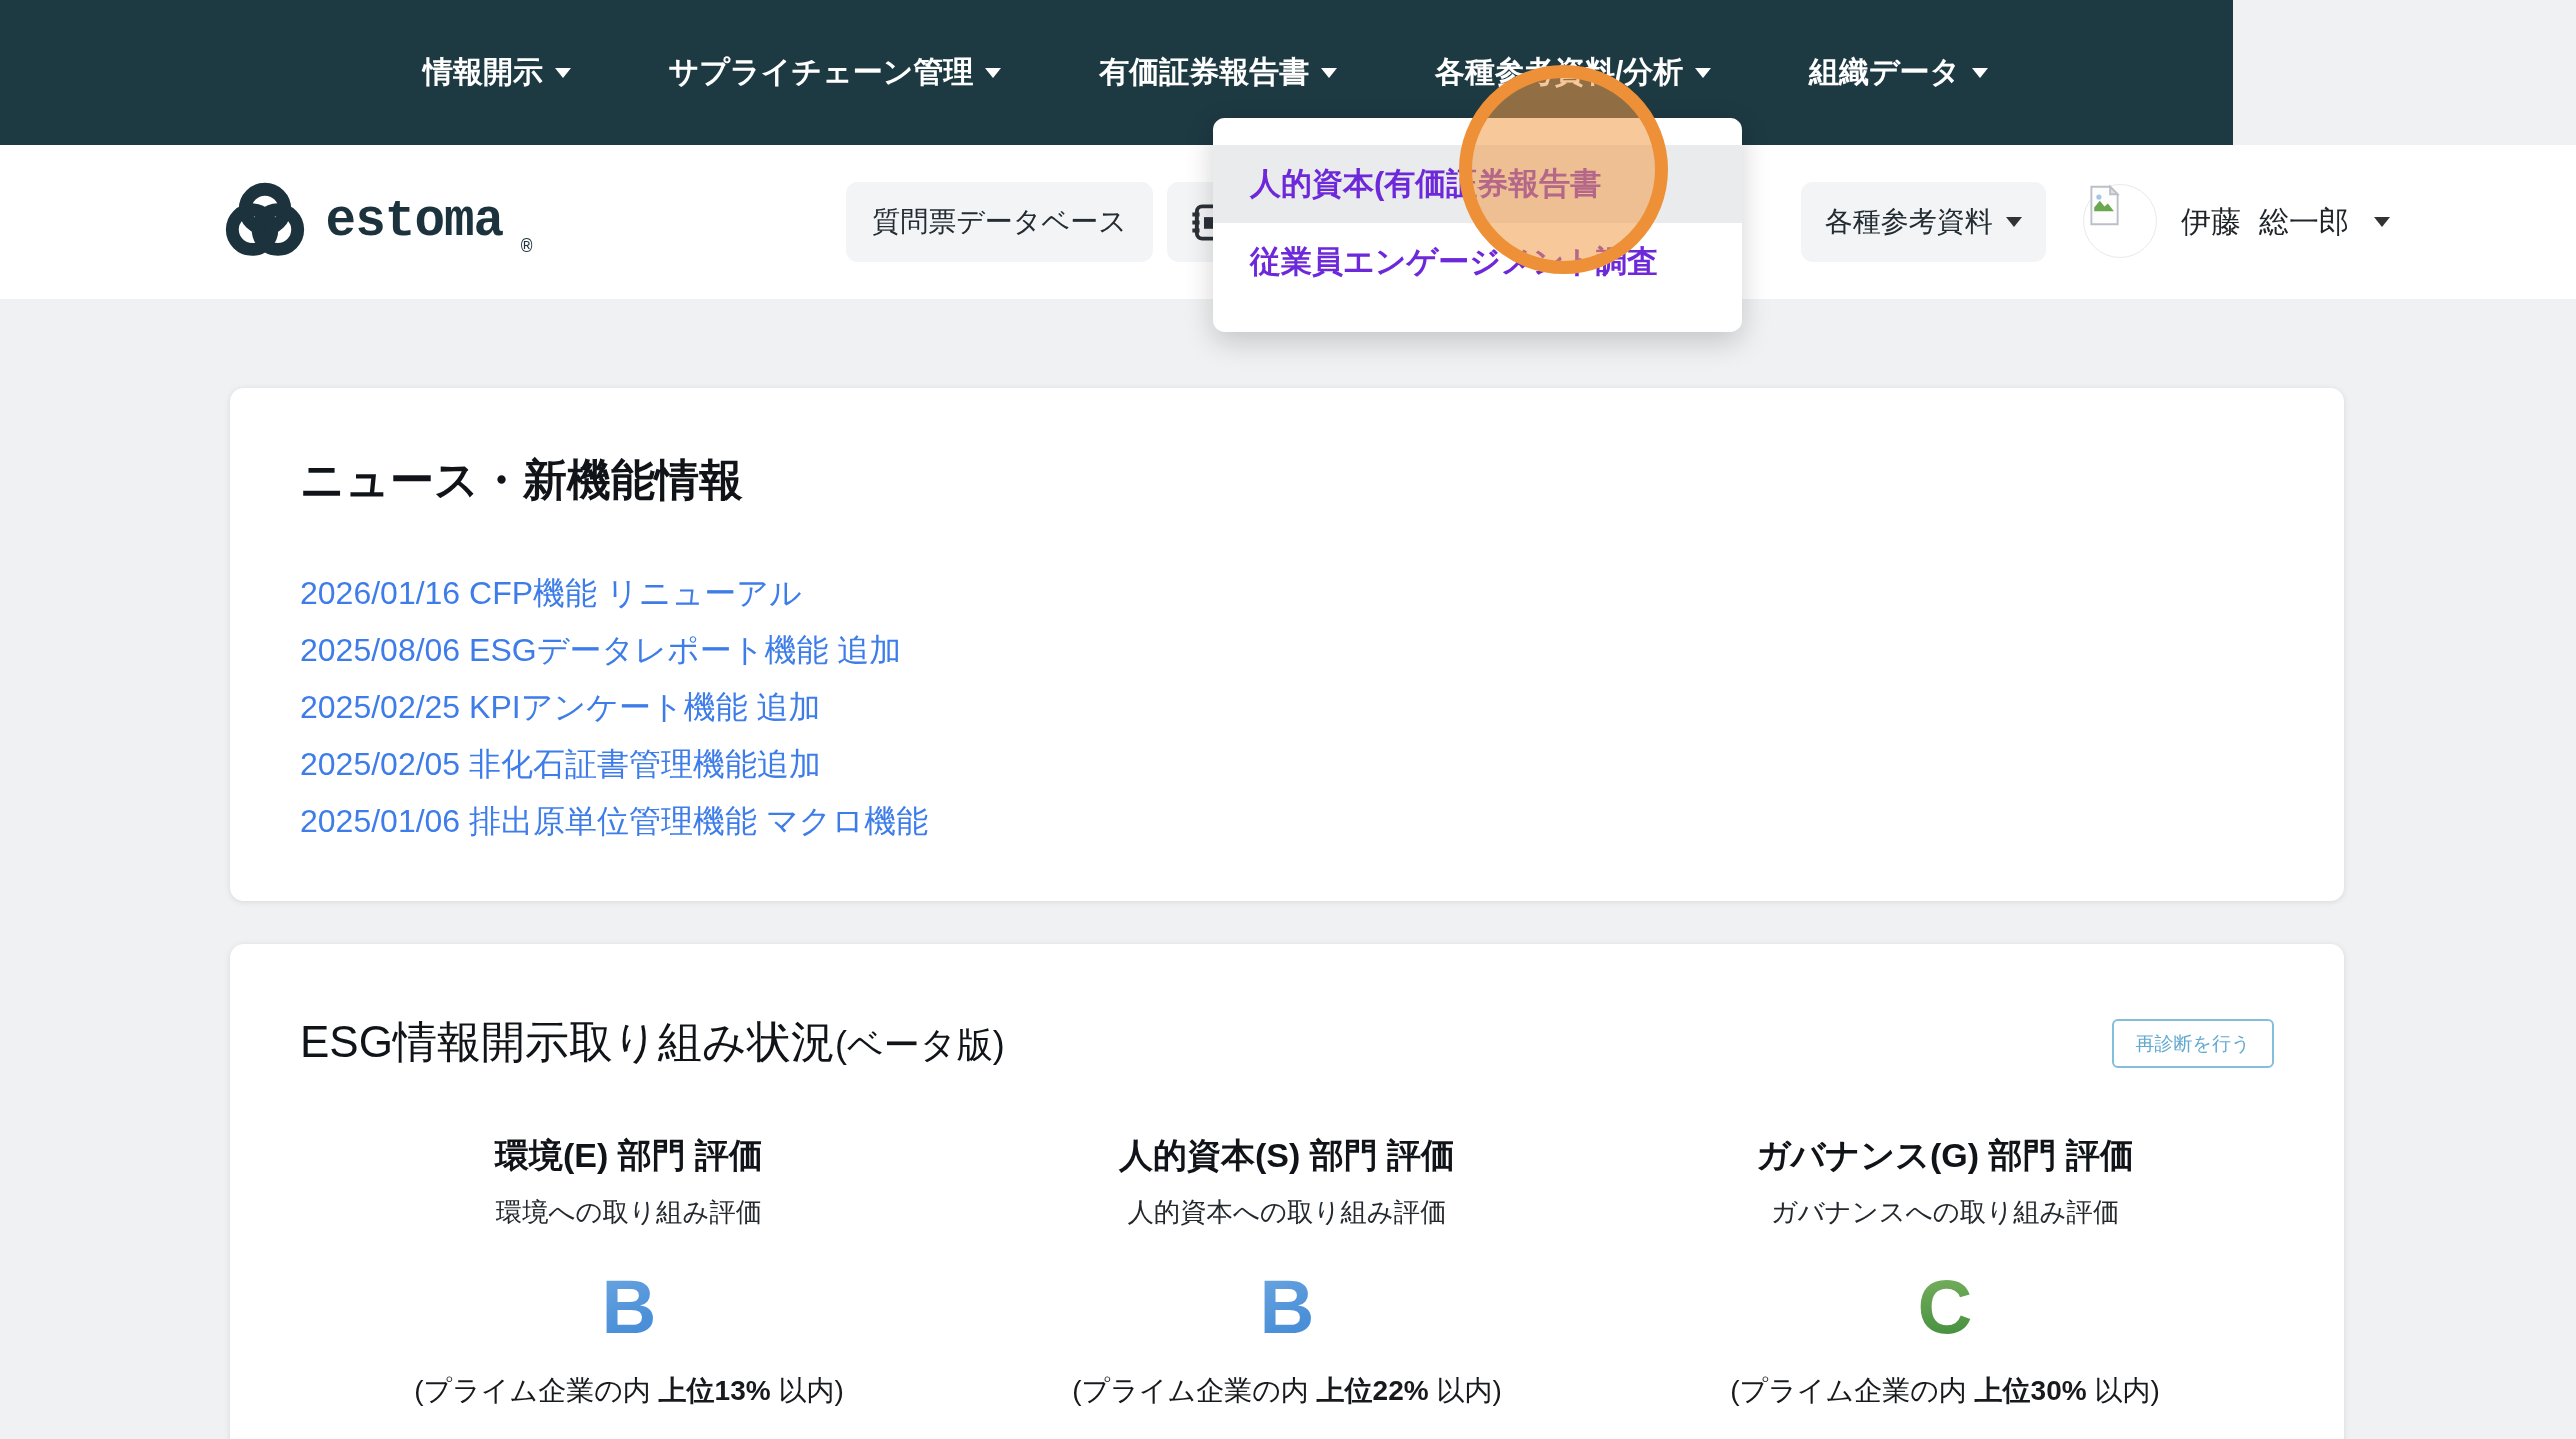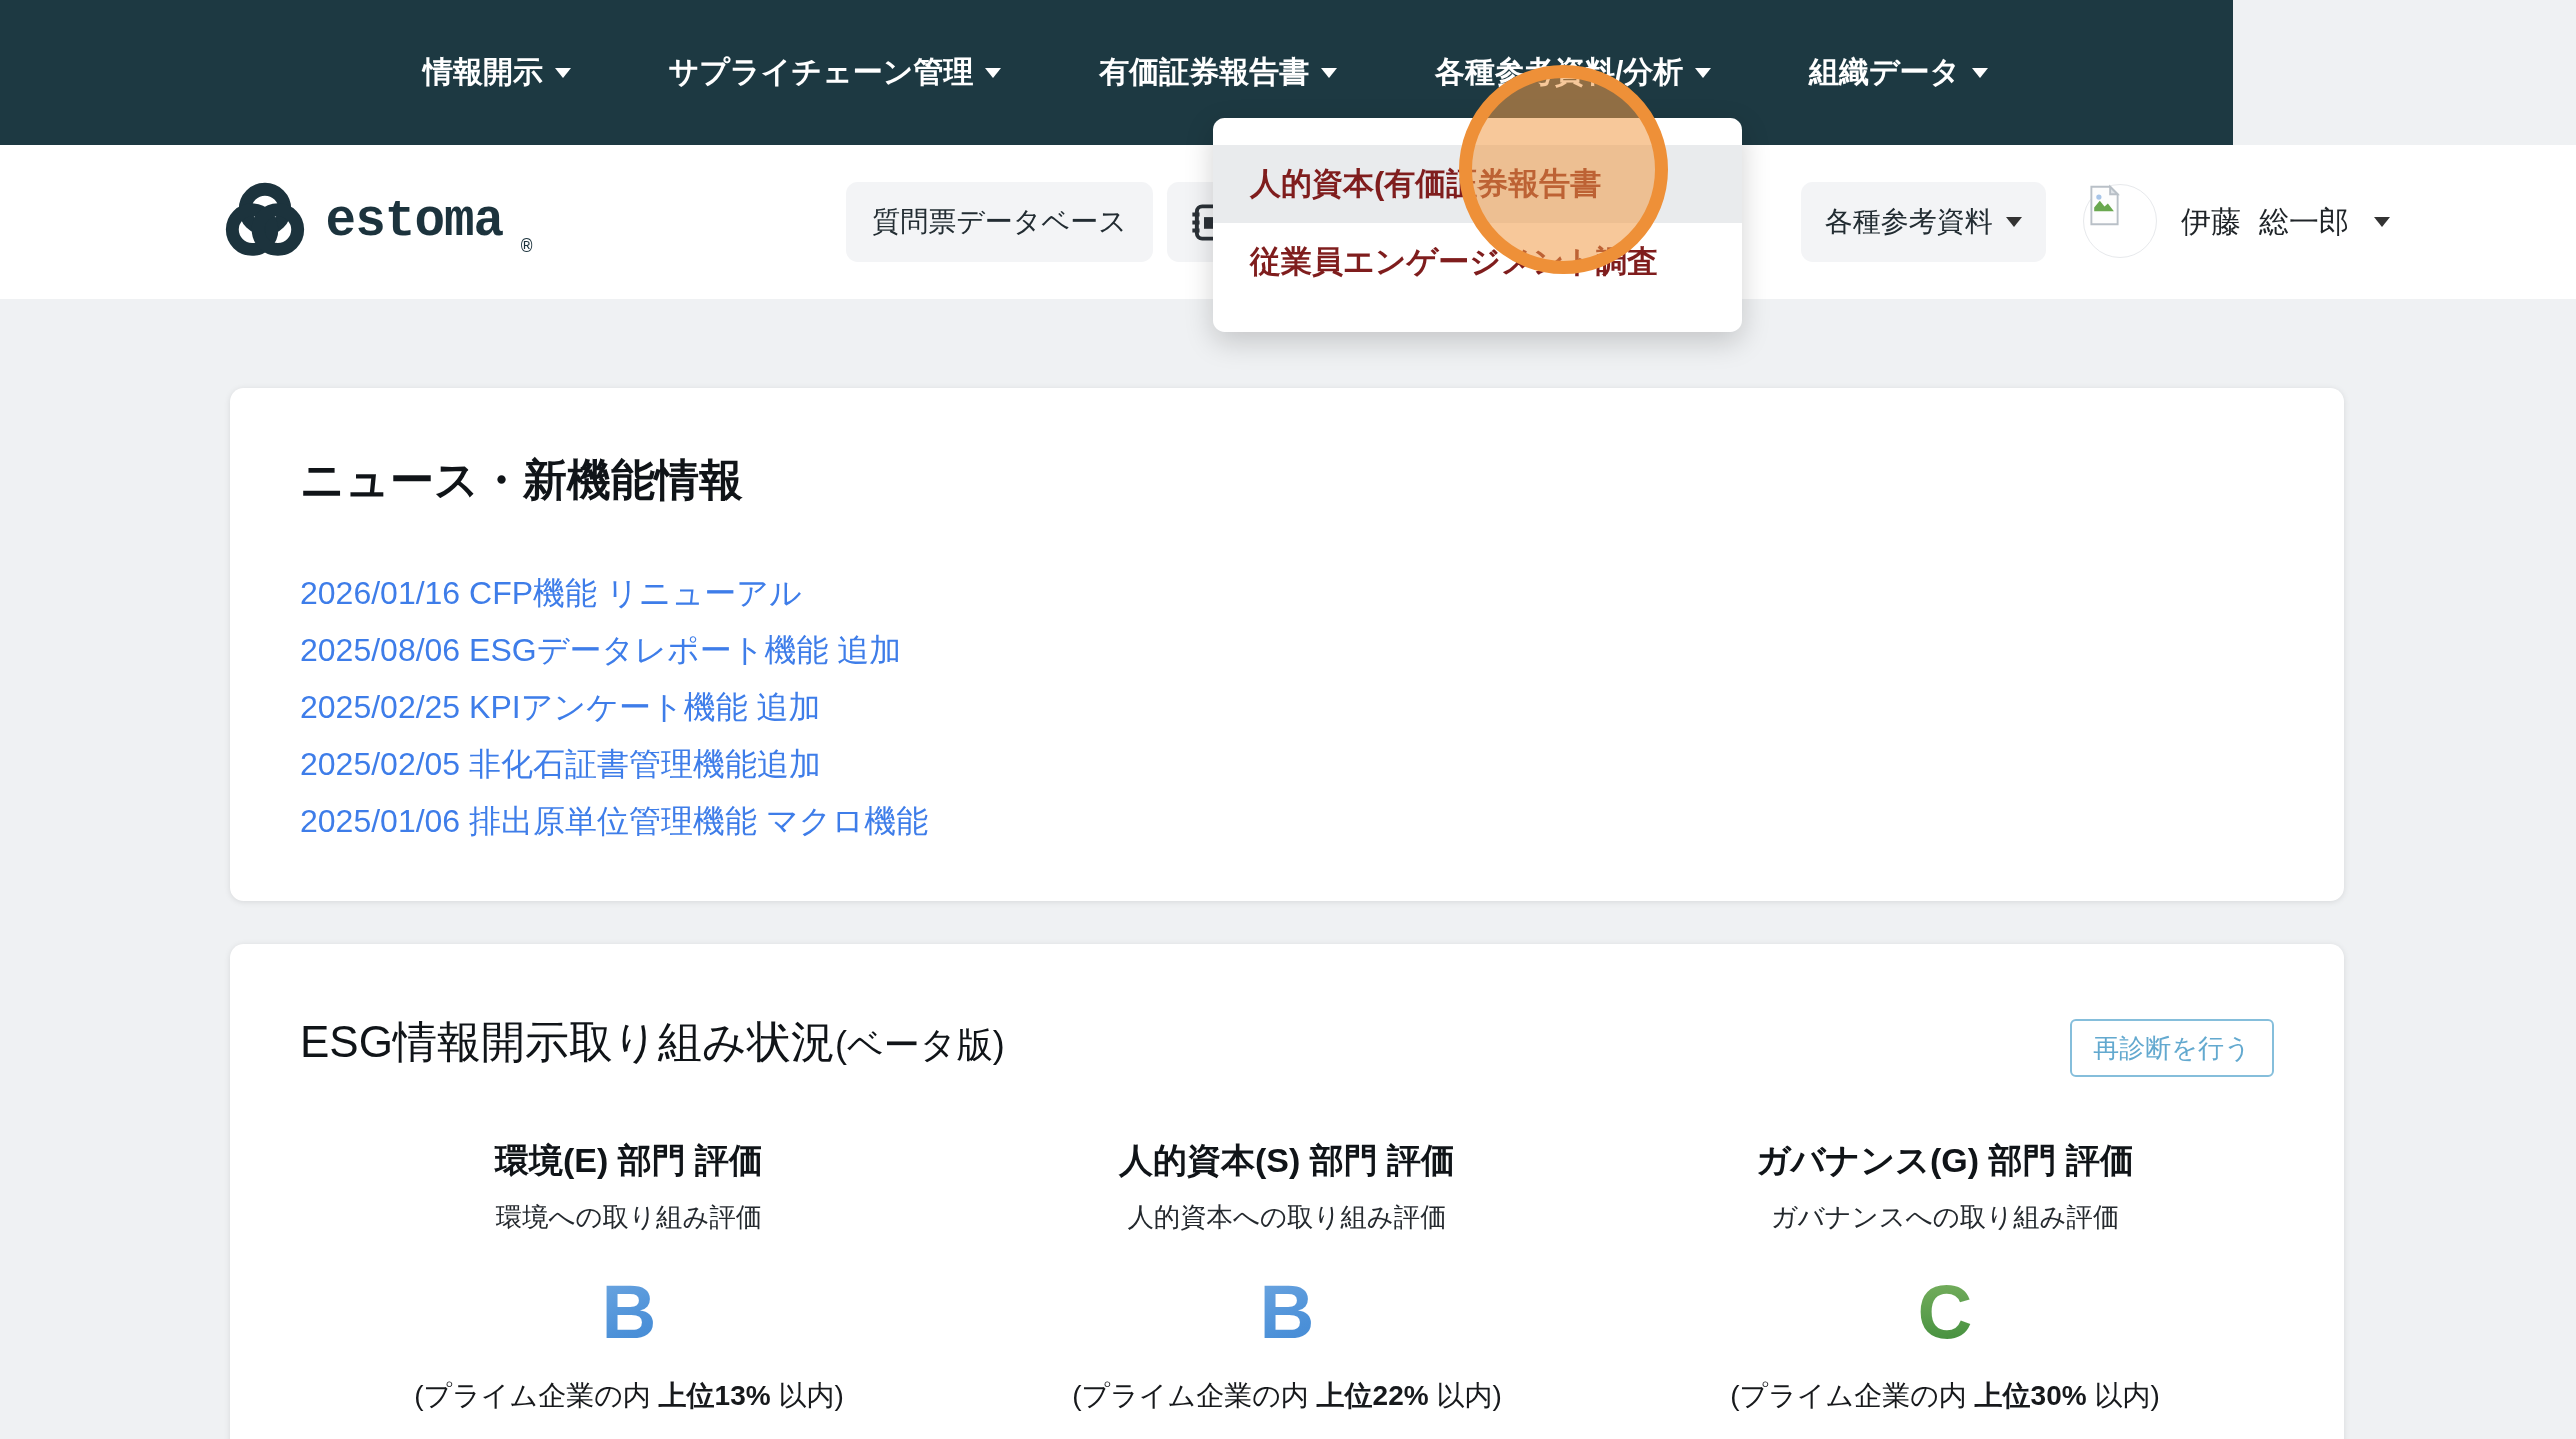--- a/index.html
+++ b/index.html
@@ -68,21 +68,21 @@
 
   
   .dropdown {
     position:absolute; left:1213px; top:118px; width:529px;
     background:#ffffff; border-radius:11.7px;
     box-shadow:0 9.8px 29px rgba(0,0,0,0.18);
     padding:27px 0 31px; z-index:10;
   }
   .dropdown-item {
     height:78px; display:flex; align-items:center; padding:0 37px;
-    font-size:31px; font-weight:bold; color:#7f1d1d; cursor:pointer;
+    font-size:31px; font-weight:bold; color:#6d28d9; cursor:pointer;
     white-space:nowrap; overflow:hidden;
   }
   .dropdown-item.highlighted { background:#e9ebed; }
 
   
   .click-circle {
     position:absolute; left:1459px; top:65px; width:209px; height:209px;
     border-radius:50%; border:13.7px solid #ee9038;
     background:rgba(240,154,71,0.55); z-index:20; pointer-events:none;
   }
@@ -101,21 +101,21 @@
     white-space:nowrap; width:fit-content;text-align:center;
   }
 
   #esg-card { top:944px; height:577px; padding:69px 70px 0; }
   .esg-header { display:flex; align-items:flex-start; }
   .esg-title { font-size:44px; font-weight:normal; color:#101418; }
   .esg-title-suffix { font-size:36px; }
   .btn-rediagnose {
     margin-left:auto; margin-top:5.9px;
     background:#ffffff; border:2px solid #85bedb; border-radius:5.9px;
-    color:#63a9cf; font-family:inherit; font-size:26px;
+    color:#63a9cf; font-family:inherit; font-size:19px;
     padding:9.8px 21.5px; cursor:pointer; white-space:nowrap;
   }
   .esg-columns { display:flex; margin-top:61px; }
   .esg-col { flex:1; text-align:center; }
   .esg-col-heading { font-size:34px; font-weight:bold; color:#101418; }
   .esg-col-sub { font-size:26.4px; margin-top:15.7px; color:#24292e; }
   .grade { font-size:76px; font-weight:bold; margin-top:33px; line-height:1.15; }
   .grade-blue {
     background:linear-gradient(155deg,#abceef 5%,#4b90d8 55%,#2a70be 100%);
     -webkit-background-clip:text; background-clip:text; color:transparent;

